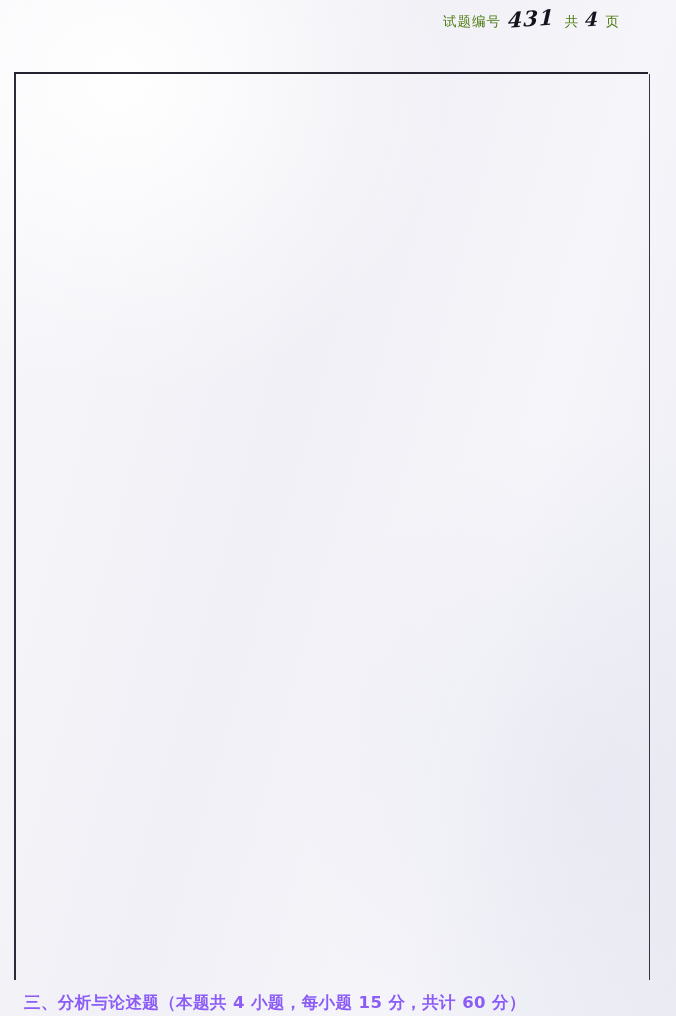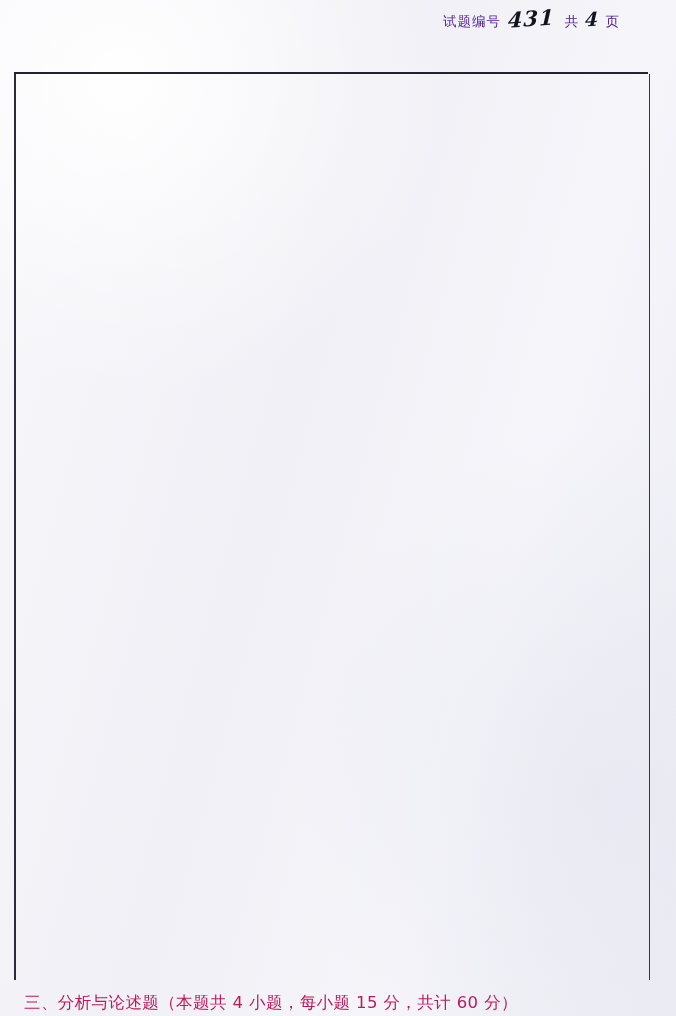--- a/index.html
+++ b/index.html
@@ -41,21 +41,21 @@
     right: 0;
     height: 30px;
     display: flex;
     justify-content: flex-end;
     align-items: baseline;
     padding-right: 56px;
     box-sizing: border-box;
     font-size: 14px;
     letter-spacing: 1px;
   }
-  .hdr-label { font-size: 13.5px; color: #4c1d95; }
+  .hdr-label { font-size: 13.5px; color: #4d7c0f; }
   .hdr-hand {
     font-family: "DejaVu Serif", "Liberation Serif", serif;
     font-size: 21px;
     font-weight: 700;
     font-style: italic;
     color: #14141f;
     margin: 0 10px 0 7px;
     transform: rotate(-4deg) skewX(-6deg);
     display: inline-block;
   }
@@ -85,24 +85,24 @@
     position: absolute;
     left: 22px;
     top: 44px;
     width: 622px;
   }
 
   
   .big-title {
     font-family: "DejaVu Sans", sans-serif;
     font-size: 16.5px;
-    font-weight: 400;
+    font-weight: 700;
     letter-spacing: 0.4px;
     margin: 10px 0 4px 2px;
-    color: #be185d;
+    color: #8b5cf6;
   }
 </style>
 </head>
 <body>
 
 <div id="page">
 
   <div class="sheet-header">
     <span class="hdr-label">试题编号</span>
     <span class="hdr-hand">431</span>

